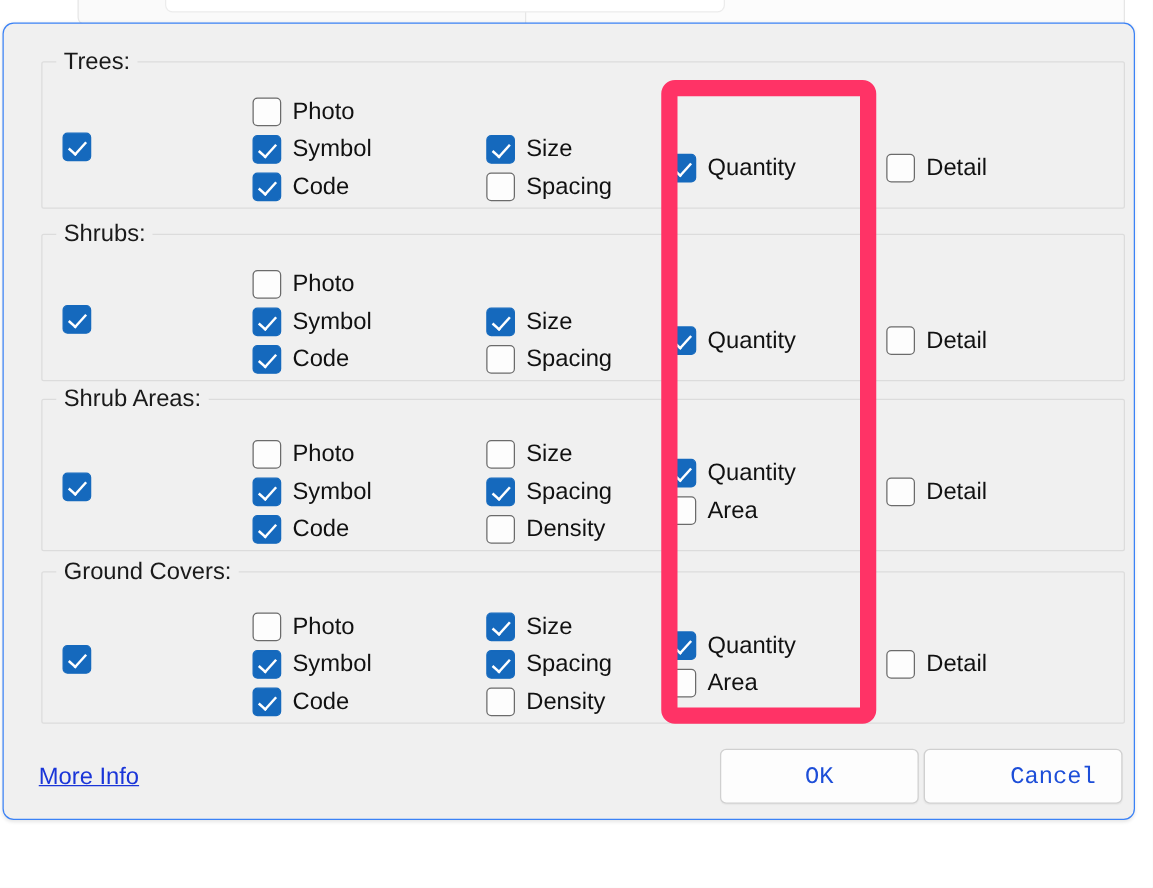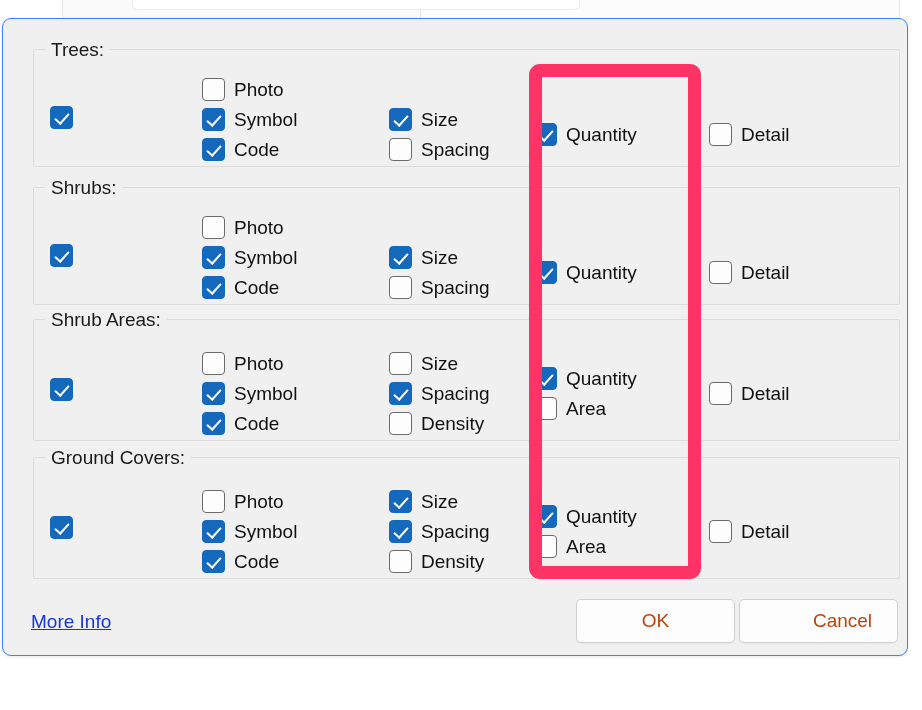--- a/index.html
+++ b/index.html
@@ -87,23 +87,23 @@
     font-size: 19px;
     color: #1a35d8;
     text-decoration: underline;
     cursor: pointer;
   }
   .btn {
     position: absolute;
     background: #fdfdfd;
     border: 1px solid #d0d0d0;
     border-radius: 5px;
-    font-family: Liberation Sans, sans-serif;
+    font-family: Liberation Mono, monospace;
     font-size: 19px;
-    color: #c2410c;
+    color: #1d4ed8;
     cursor: pointer;
     display: flex; align-items: center; justify-content: center;
     box-shadow: 0 1px 1px rgba(0,0,0,0.04);
   }
 
   
   .highlight-box {
     position: absolute;
     left: 529px; top: 64px;
     width: 172px; height: 515px;

